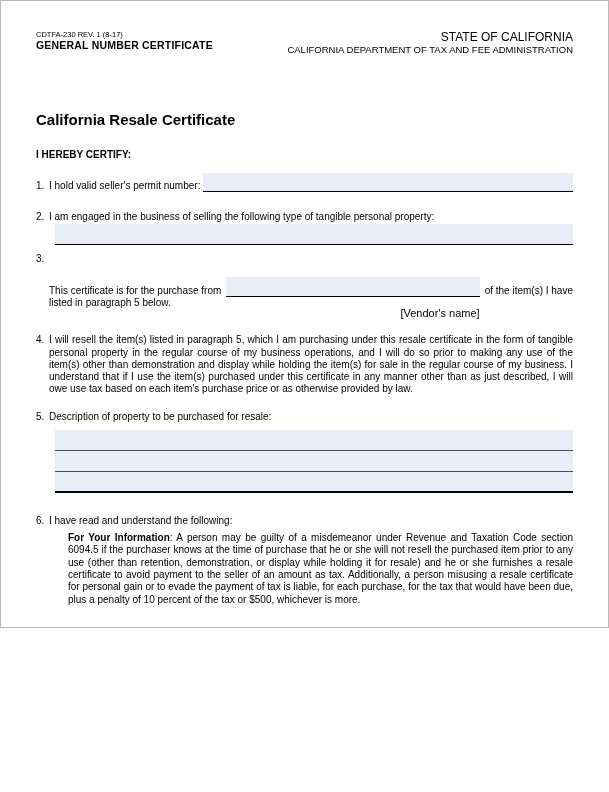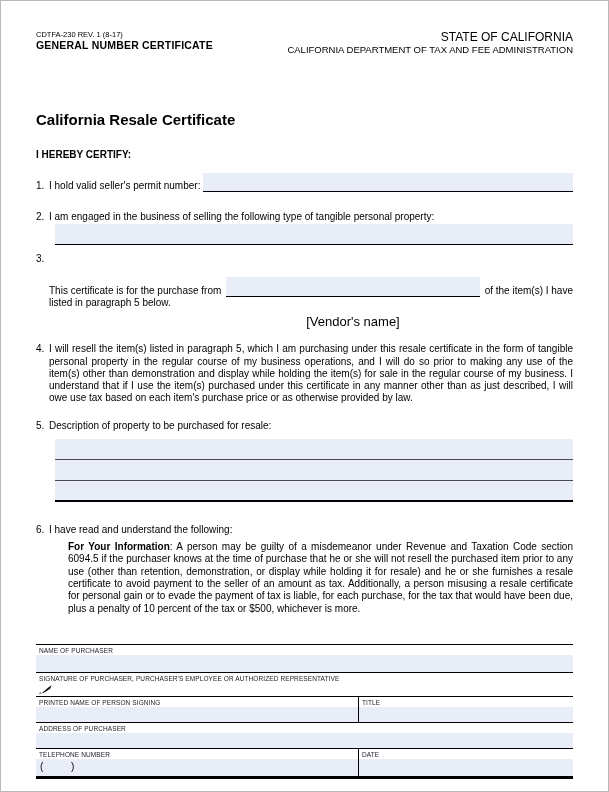--- a/index.html
+++ b/index.html
@@ -1,19 +1,19 @@
 <!DOCTYPE html>
 <html><head>
 <meta charset="utf-8">
 <style>
   * { margin:0; padding:0; box-sizing:border-box; }
   html,body { width:609px; height:792px; background:#fff; }
   body { font-family:"Liberation Sans","DejaVu Sans",sans-serif; color:#000; }
   .page {
-    width:609px; height:792px;
+    width:609px; height:628px;
     border:1px solid #b9b9b9;
     padding:29px 35px 0 35px;
     background:#fff;
     overflow:hidden;
   }
   
   .hdr { display:flex; justify-content:space-between; align-items:flex-start; }
   .hdr-left .form-num { font-size:7.5px; }
   .hdr-left .form-name { font-size:10.5px; font-weight:bold; letter-spacing:.2px; }
   .hdr-right { text-align:right; }
@@ -35,21 +35,21 @@
   .item1 { margin-top:13px; align-items:flex-end; }
   .item1 .field-inline { flex:1; height:19px; margin-left:3px; }
   
   .item2 { margin-top:19px; }
   .field-block { margin-left:19px; height:21px; margin-top:1px; }
   
   .item3 { margin-top:8px; }
   .item3-grid { display:grid; grid-template-columns:auto 1fr auto; column-gap:5px; flex:1;margin-top:24px; }
   .item3-grid .r1 { align-self:end; }
   .item3-grid .vfield { height:20px; align-self:end; }
-  .item3-grid .caption { text-align:center; font-size:13px; padding-top:19px; }
+  .item3-grid .caption { text-align:right; font-size:11px; padding-top:10px; }
   .item3-grid .line2 { font-size:10px; }
   
   .item4 { margin-top:15px; }
   
   .item5 { margin-top:16px; }
   .desc-rows { margin-left:19px; margin-top:6px; }
   .desc-row { height:21px; background:#e9edf8; border-bottom:1px solid #4a4a55; }
   .desc-row.last { border-bottom:2px solid #000; }
   
   .item6 { margin-top:22px; }

